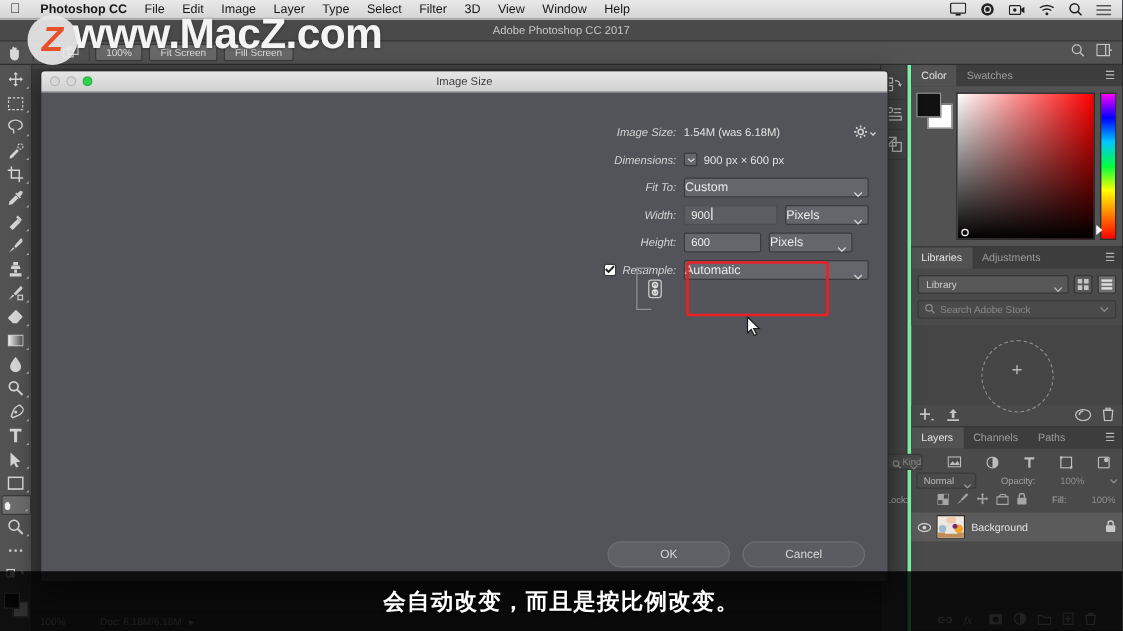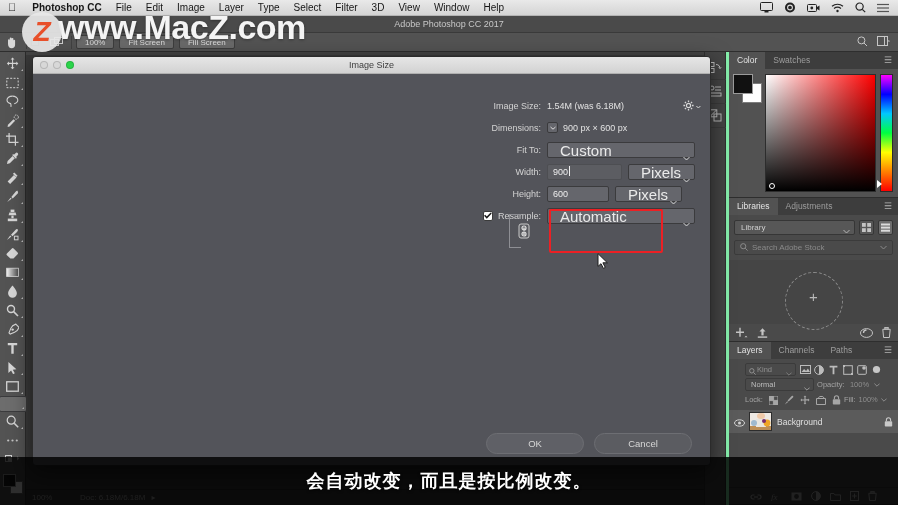--- a/index.html
+++ b/index.html
@@ -140,21 +140,21 @@
     display:flex;align-items:center;gap:4px;padding:0 5px;color:#8a8a8a;font-size:8px;}
   .lib-search .chev{margin-left:auto;}
   .lib-drop{height:64px;position:relative;display:flex;align-items:center;justify-content:center;}
   .lib-drop .circ{width:58px;height:58px;border:1px dashed #8d8d8d;border-radius:50%;
     position:absolute;top:12px;left:50%;transform:translateX(-50%);}
   .lib-drop .plus{position:relative;color:#b9b9b9;font-size:15px;line-height:1;top:4px;}
   .lib-foot{height:17px;display:flex;align-items:center;gap:9px;padding:0 7px;color:#c4c4c4;background:#4a4a4a;}
   .lib-foot .right{margin-left:auto;display:flex;gap:9px;}
 
   .layers-body{background:#4a4a4a;flex:1;display:flex;flex-direction:column;}
-  .lrow{display:flex;align-items:center;height:15px;padding:0 16px;gap:3px;}
+  .lrow{display:flex;align-items:center;height:15px;padding:0 4px;gap:20px;justify-content:center;}
   .kindsel{width:54px;height:13px;background:#4a4a4a;border:1px solid #3b3b3b;border-radius:2px;
     color:#8f8f8f;font-size:7.5px;line-height:12px;padding-left:11px;position:relative;}
   .kindsel .mag{position:absolute;left:3px;top:3px;}
   .kindsel .chev{position:absolute;right:3px;top:4px;}
   .kicon{width:12px;height:12px;display:flex;align-items:center;justify-content:center;color:#bcbcbc;}
   .blendsel{width:82px;height:13px;background:#4a4a4a;border:1px solid #3b3b3b;border-radius:2px;
     color:#bdbdbd;font-size:7.5px;line-height:12px;padding-left:5px;position:relative;}
   .blendsel .chev{position:absolute;right:3px;top:4px;}
   .lbl{color:#a3a3a3;font-size:7.5px;}
   .numfield{width:26px;height:12px;color:#8e8e8e;font-size:7.5px;line-height:12px;text-align:right;}
@@ -182,28 +182,28 @@
   .wbtns{display:flex;gap:5px;padding-left:7px;}
   .wbtn{width:8px;height:8px;border-radius:50%;border:1px solid rgba(0,0,0,.15);}
   .wbtn.r{background:#d8d8d8;}
   .wbtn.y{background:#d8d8d8;}
   .wbtn.g{background:#2bd44a;}
 
   .modal-body{position:relative;height:392px;}
 
   .form{position:absolute;left:452px;top:22px;width:216px;font-size:9px;color:#d8d8d8;}
   .frow{display:flex;align-items:center;height:19px;margin-bottom:3px;}
-  .frow .flabel{width:62px;text-align:right;padding-right:6px;color:#d3d3d3;white-space:nowrap;}
+  .frow .flabel{width:62px;text-align:right;padding-right:6px;color:#d3d3d3;white-space:nowrap;font-style:italic;}
   .frow .fval{color:#e2e2e2;}
   .gear{margin-left:auto;color:#d6d6d6;display:flex;align-items:center;gap:2px;}
   .minibtn{width:11px;height:11px;background:#65666c;border:1px solid #3a3a3c;border-radius:2px;
     display:flex;align-items:center;justify-content:center;margin-right:5px;}
   .sel{
     height:16px;background:#65666c;border:1px solid #3b3b3d;border-radius:2px;
-    color:#eaeaea;font-size:15px;line-height:15px;padding:0 14px 0 12px;position:relative;
+    color:#eaeaea;font-size:10px;line-height:15px;padding:0 14px 0 0;position:relative;
   }
   .sel .chev{position:absolute;right:4px;top:5px;}
   .txtf{
     height:16px;background:#65666c;border:1px solid #3b3b3d;border-radius:2px;
     color:#ededed;font-size:9px;line-height:15px;padding:0 5px;position:relative;
   }
   .txtf.focus{background:#5c5d62;border-color:#4d4e52;}
   .caret{display:inline-block;width:1px;height:10px;background:#eee;vertical-align:-1px;margin-left:1px;}
 
   .wh-highlight{

